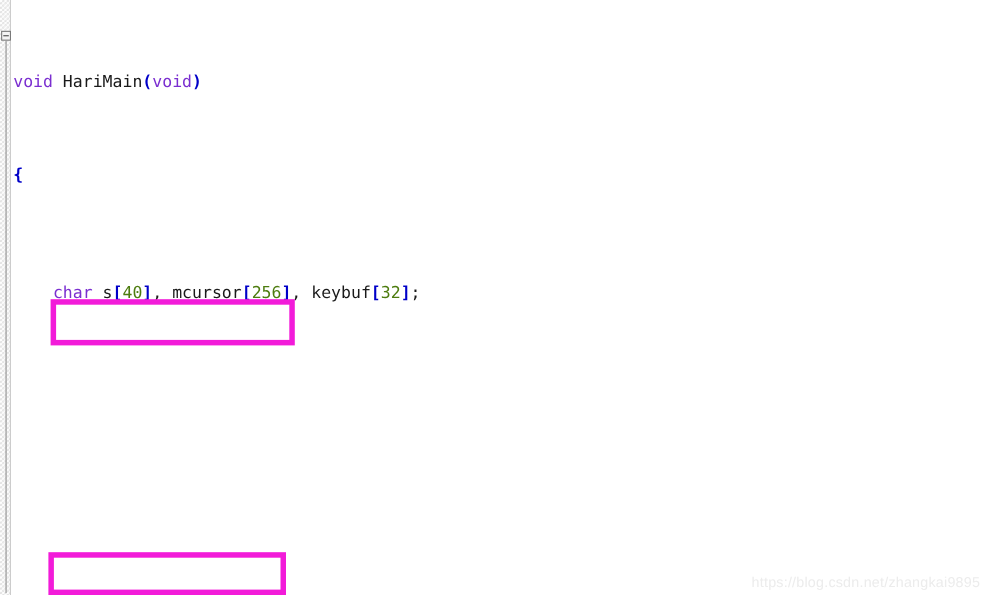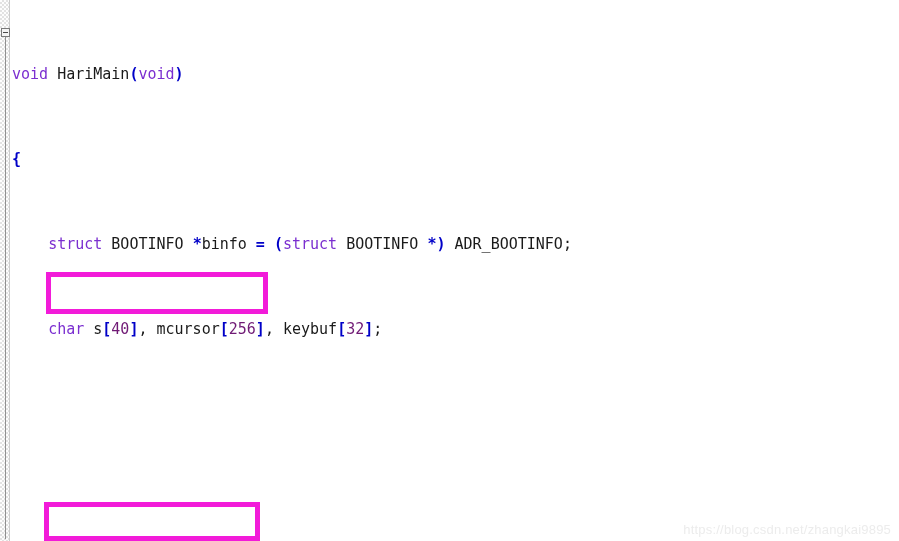--- a/index.html
+++ b/index.html
@@ -75,21 +75,21 @@
     color: #000000;
   }
   .line {
     height: 21.3px;
     white-space: pre;
     position: relative;
   }
 
   
   .kw   { color: #7B2FD0; }        
-  .num  { color: #701a75; }        
+  .num  { color: #4d7c0f; }        
   .op   { color: #0000C8; font-weight: bold; }        
   .id   { color: #1a1a1a; }
 
   
   .annot-box {
     position: absolute;
     border: 5px solid #F21BD9;
     box-sizing: border-box;
     background: transparent;
     pointer-events: none;
@@ -127,21 +127,20 @@
     <div id="fold-marker"></div>
     <div id="fold-line"></div>
   </div>
 
   <div id="code">
 
     <div class="line"><span class="kw">void</span><span class="id"> HariMain</span><span class="op">(</span><span class="kw">void</span><span class="op">)</span></div>
 
     <div class="line"><span class="op">{</span></div>
 
-    <div class="line"><span class="id">    </span><span class="kw">struct</span><span class="id"> BOOTINFO </span><span class="op">*</span><span class="id">binfo </span><span class="op">=</span><span class="id"> </span><span class="op">(</span><span class="kw">struct</span><span class="id"> BOOTINFO </span><span class="op">*)</span><span class="id"> ADR_BOOTINFO;</span></div>
 
     <div class="line"><span class="id">    </span><span class="kw">char</span><span class="id"> s</span><span class="op">[</span><span class="num">40</span><span class="op">]</span><span class="id">, mcursor</span><span class="op">[</span><span class="num">256</span><span class="op">]</span><span class="id">, keybuf</span><span class="op">[</span><span class="num">32</span><span class="op">]</span><span class="id">;</span></div>
 
 
     <div class="line"> </div>
 
     
 
     
 

